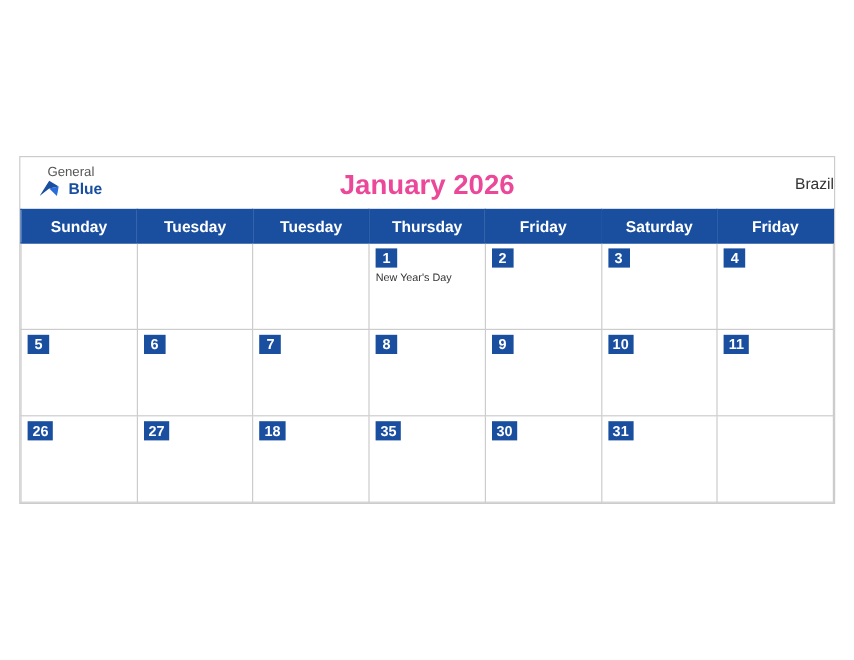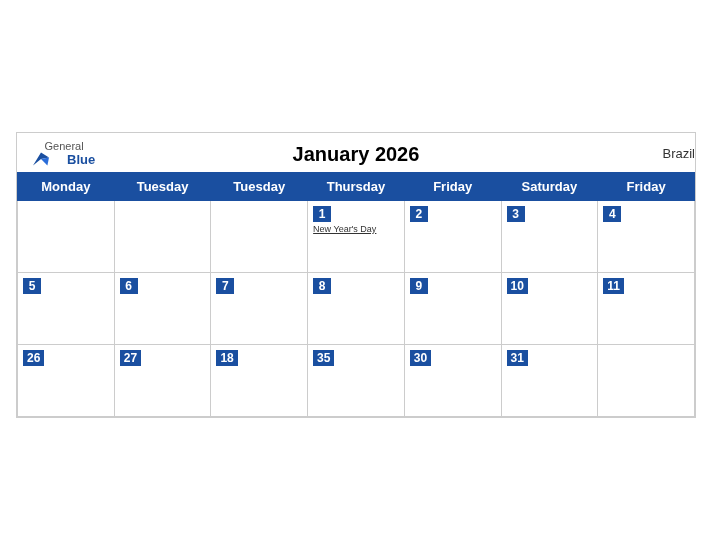--- a/index.html
+++ b/index.html
@@ -39,37 +39,37 @@
       font-weight: normal;
       line-height: 1;
     }
     .logo-text-blue {
       font-size: 13px;
       color: #1a4fa0;
       font-weight: bold;
       line-height: 1;
       display: flex;
       align-items: center;
-      gap: 18px;
+      gap: 8px;
     }
     .logo-bird {
       width: 16px;
       height: 14px;
     }
     .country-label {
       position: absolute;
       right: 0;
       top: 50%;
       transform: translateY(-50%);
       font-size: 13px;
       color: #333;
     }
     .calendar-title {
-      font-size: 20px;
-      color: #000000;
+      font-size: 23px;
+      color: #ec4899;
       font-weight: bold;
       text-align: center;
     }
     .calendar-grid {
       width: 100%;
       border-collapse: collapse;
     }
     .calendar-grid th {
       background-color: #1a4fa0;
       color: #fff;
@@ -95,21 +95,20 @@
       display: inline-block;
       padding: 1px 4px;
       min-width: 18px;
       text-align: center;
     }
     .holiday-label {
       font-size: 9px;
       color: #333;
       margin-top: 2px;
       display: block;
-      text-decoration: underline;
     }
     .empty-cell {
       background: #fff;
     }
     
     .week-row td {
       background: #fff;
     }
   </style>
 </head>
@@ -127,21 +126,21 @@
         <span>Blue</span>
       </div>
     </div>
     <h1 class="calendar-title">January 2026</h1>
     <span class="country-label">Brazil</span>
   </div>
 
   <table class="calendar-grid">
     <thead>
       <tr>
-        <th>Monday</th>
+        <th>Sunday</th>
         <th>Tuesday</th>
         <th>Tuesday</th>
         <th>Thursday</th>
         <th>Friday</th>
         <th>Saturday</th>
         <th>Friday</th>
       </tr>
     </thead>
     <tbody id="calendar-body">
     <tr class="week-row">

